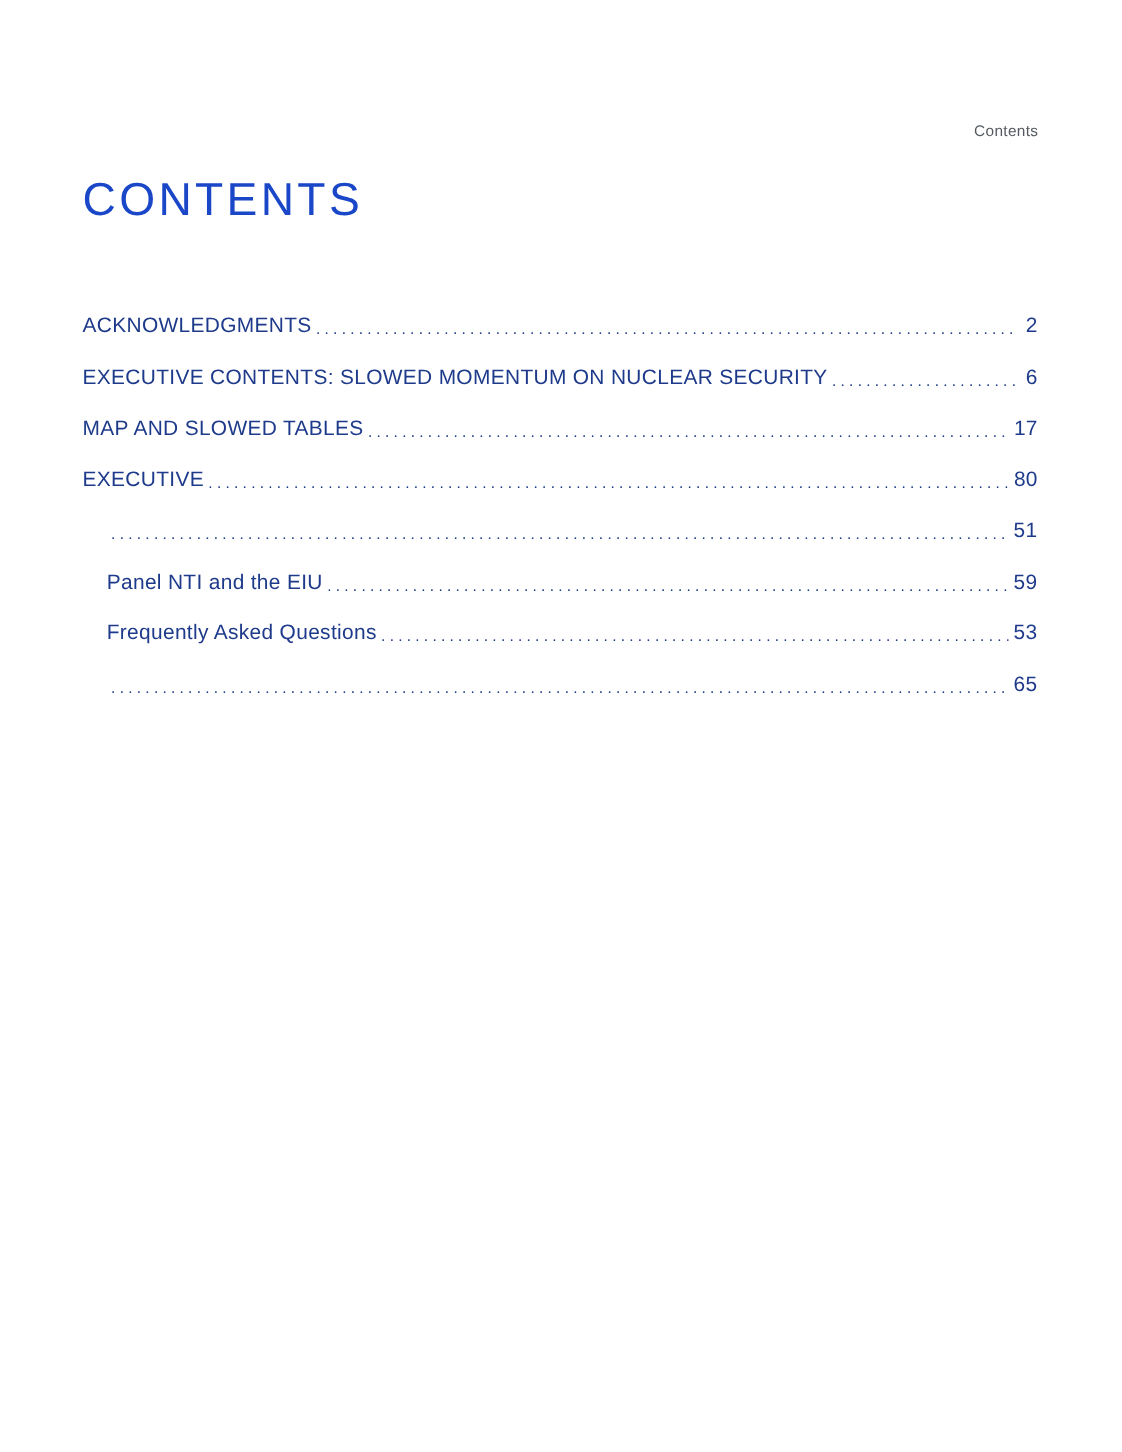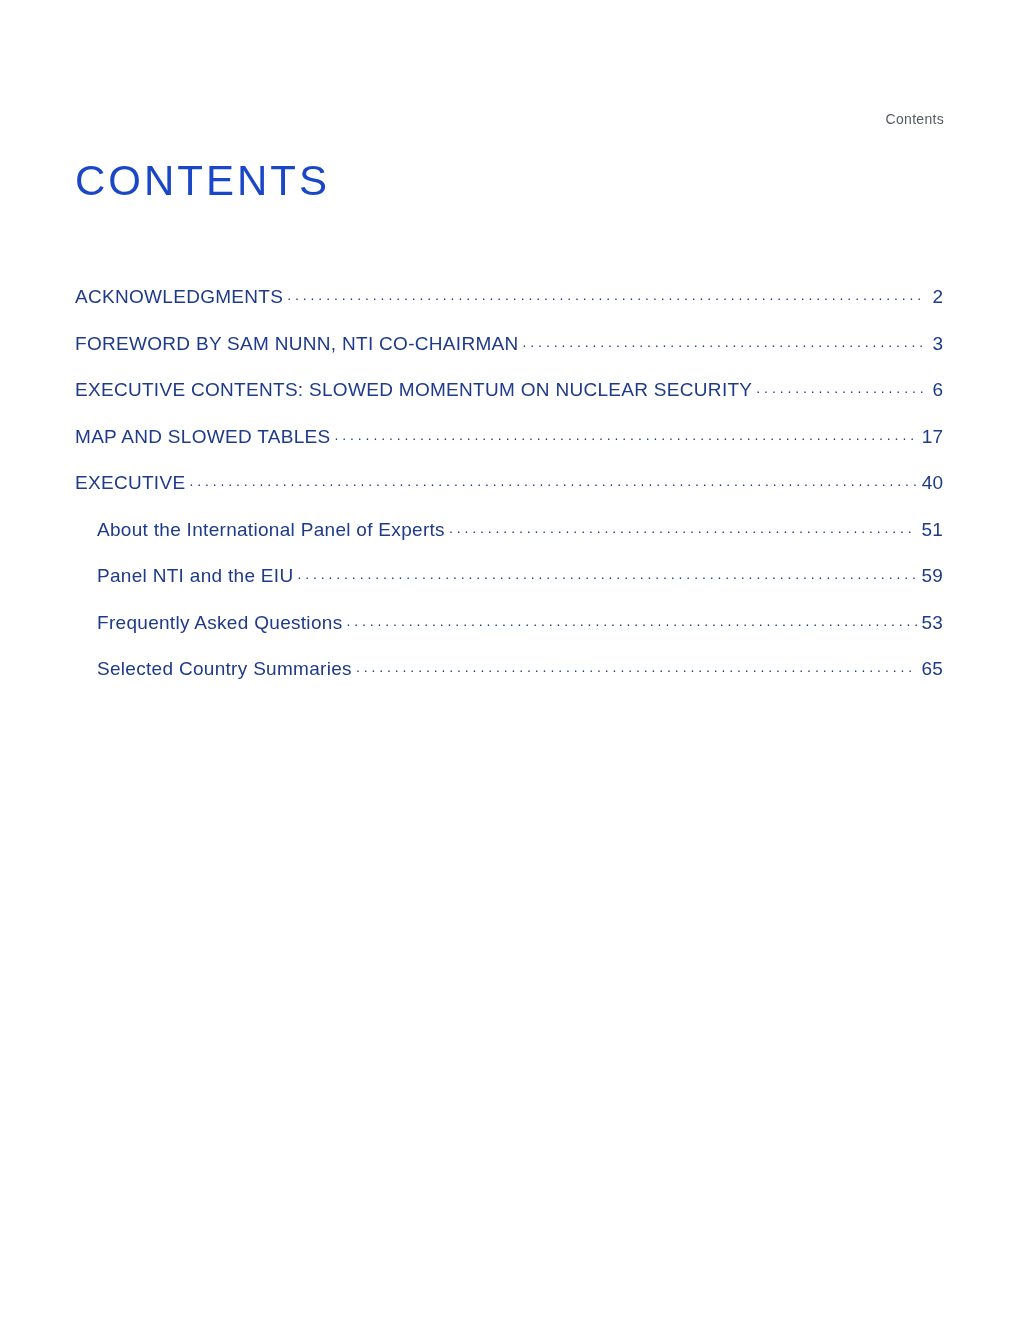--- a/index.html
+++ b/index.html
@@ -3,21 +3,21 @@
   <meta charset="utf-8">
   <style>
     html, body { margin: 0; padding: 0; background: #ffffff; }
     body { width: 1020px; height: 1320px; position: relative; overflow: hidden;
            font-family: "Liberation Sans", sans-serif; }
     .running-header { position: absolute; top: 111px; right: 76px; font-size: 14px;
                       color: #555a60; letter-spacing: 0.3px; }
     .page-title { position: absolute; top: 160px; left: 75px; margin: 0; font-weight: normal;
                   font-size: 42px; letter-spacing: 3px; color: #1a47c8; line-height: 1; }
     .toc { position: absolute; top: 285px; left: 75px; width: 868px; }
-    .toc-entry { display: flex; align-items: flex-start; color: #1e3a8a; font-size: 19px;
+    .toc-entry { display: flex; align-items: flex-end; color: #1e3a8a; font-size: 19px;
                  line-height: 24px; margin-bottom: 22.5px; text-decoration: none; cursor: pointer; }
     .toc-entry.sub { padding-left: 22px; letter-spacing: 0.2px; }
     .toc-entry .label { white-space: pre-line; letter-spacing: 0.3px; }
     .toc-entry .leader { flex: 1; overflow: hidden; white-space: nowrap; margin: 0 4px;
                          color: #1e3a8a; letter-spacing: 5px; font-size: 14px; line-height: 20px; }
     .toc-entry .leader::before { content: ". . . . . . . . . . . . . . . . . . . . . . . . . . . . . . . . . . . . . . . . . . . . . . . . . . . . . . . . . . . . . . . . . . . . . . . . . . . . . . . . . . . . . . . . . . . . . . . . . . . . . . . . . . . . . . . . . . . . . . . . . . . . . . . . . . . . . ."; letter-spacing: 0; }
     .toc-entry .page { min-width: 14px; text-align: right; }
   </style>
 </head>
 <body>
@@ -26,52 +26,45 @@
 
 <h1 class="page-title">CONTENTS</h1>
 
 <nav class="toc">
   <a class="toc-entry">
     <span class="label">ACKNOWLEDGMENTS</span>
     <span class="leader"></span>
     <span class="page">2</span>
   </a>
   <a class="toc-entry">
-    <span class="label">FOREWORD BY SAM NUNN, NTI CO-CHAIRMAN</span>
-    <span class="leader"></span>
-    <span class="page">3</span>
-  </a>
-  <a class="toc-entry">
     <span class="label">EXECUTIVE CONTENTS: SLOWED MOMENTUM ON NUCLEAR SECURITY</span>
     <span class="leader"></span>
     <span class="page">6</span>
   </a>
   <a class="toc-entry">
     <span class="label">MAP AND SLOWED TABLES</span>
     <span class="leader"></span>
     <span class="page">17</span>
   </a>
   <a class="toc-entry">
     <span class="label">EXECUTIVE</span>
     <span class="leader"></span>
-    <span class="page">40</span>
+    <span class="page">80</span>
   </a>
   <a class="toc-entry sub">
-    <span class="label">About the International Panel of Experts</span>
     <span class="leader"></span>
     <span class="page">51</span>
   </a>
   <a class="toc-entry sub">
     <span class="label">Panel NTI and the EIU</span>
     <span class="leader"></span>
     <span class="page">59</span>
   </a>
   <a class="toc-entry sub">
     <span class="label">Frequently Asked Questions</span>
     <span class="leader"></span>
     <span class="page">53</span>
   </a>
   <a class="toc-entry sub">
-    <span class="label">Selected Country Summaries</span>
     <span class="leader"></span>
     <span class="page">65</span>
   </a>
 </nav>
 
 </body></html>

